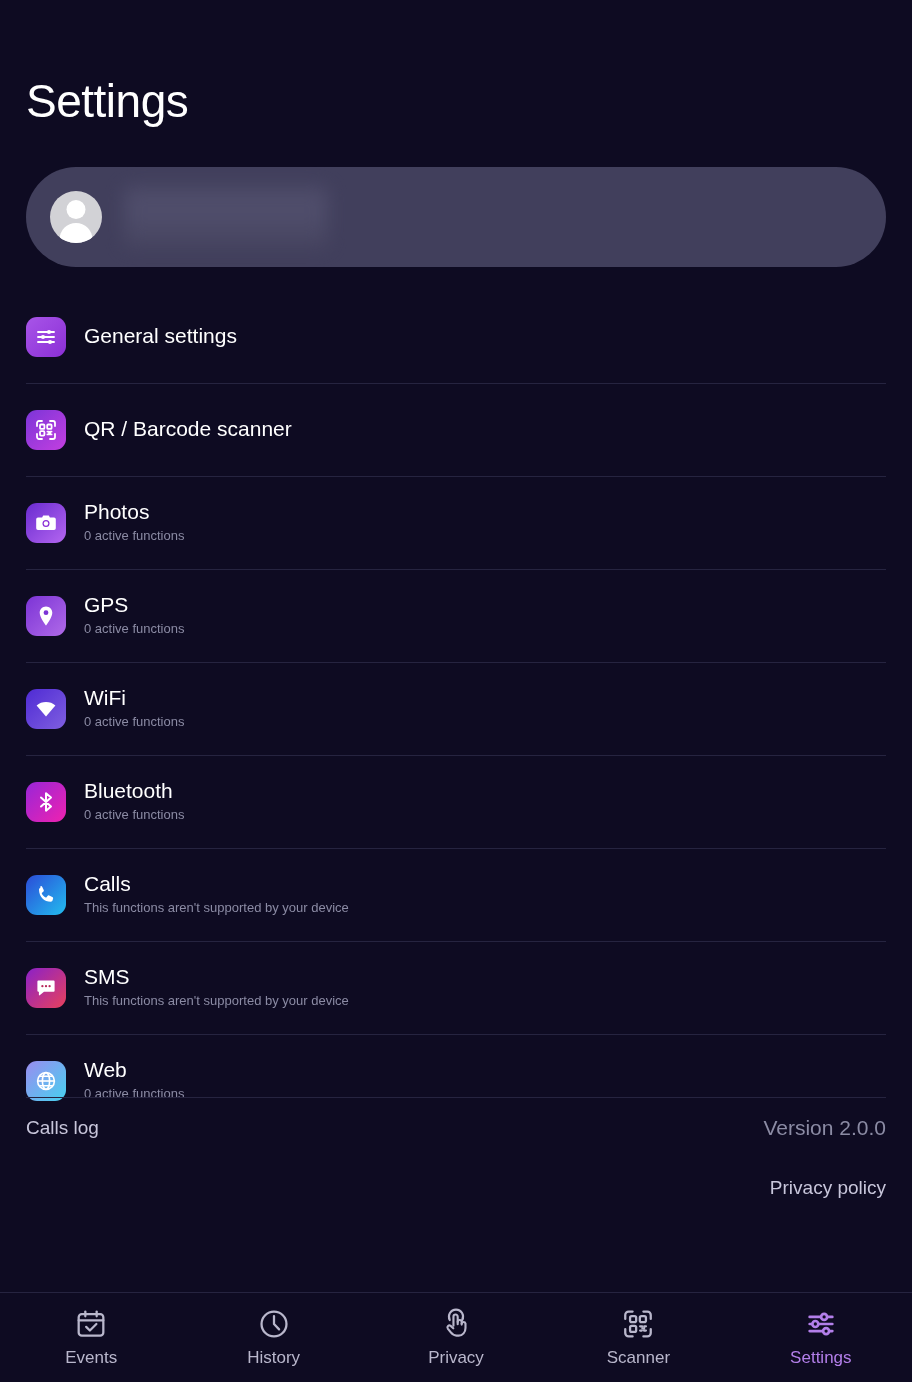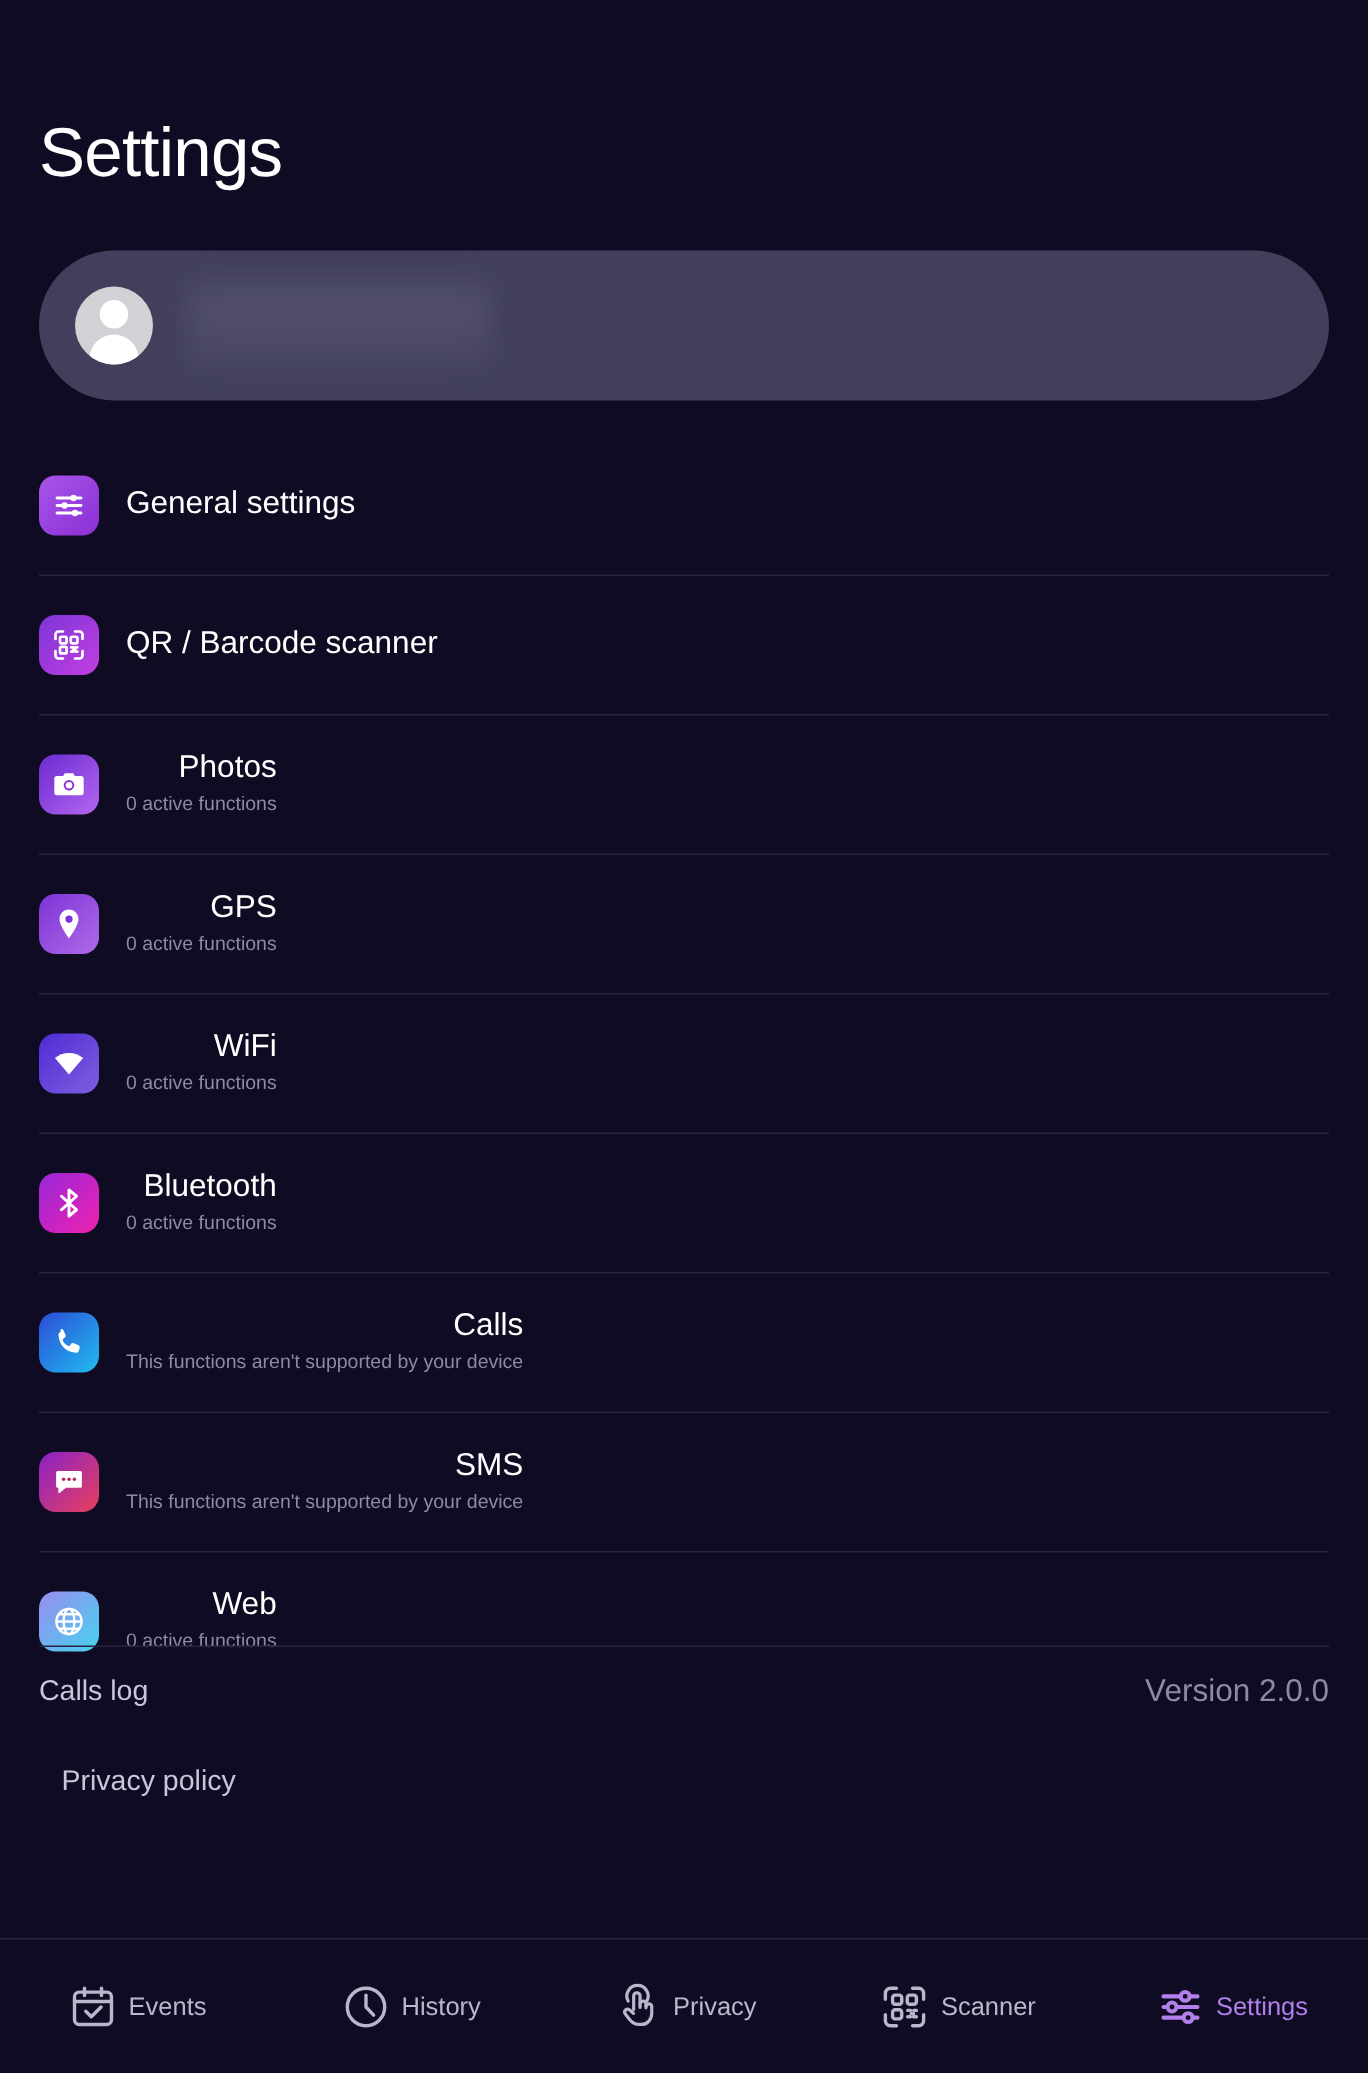--- a/index.html
+++ b/index.html
@@ -75,21 +75,20 @@
     left:0; top:290px;
     width:912px;
   }
   .list-row{
     position:relative;
     display:flex;
     align-items:center;
     padding:0 26px;
     height:93px;
     cursor:pointer;
-    text-align:right;
   }
   .list-row + .list-row::before,
   .list-row.first::after{
     content:"";
   }
   .list-row::before{
     content:"";
     position:absolute;
     left:26px; right:26px; top:0;
     height:1px;
@@ -158,38 +157,39 @@
   .footer-link{
     font-size:19px;
     color:#c8c6db;
     cursor:pointer;
   }
   .footer-version{
     font-size:21px;
     color:#8b8ba4;
   }
   .footer-row2{
-    padding:0 41px;
+    padding:0 26px;
     height:58px;
     display:flex;
     align-items:center;
+    justify-content:flex-end;
   }
 
   
   .bottom-nav{
     position:absolute;
     left:0; bottom:0;
     width:912px; height:90px;
     display:flex;
     border-top:1px solid #262440;
   }
   .nav-item{
     flex:1;
     display:flex;
-    flex-direction:row;
+    flex-direction:column;
     align-items:center;
     justify-content:center;
     gap:7px;
     cursor:pointer;
   }
   .nav-label{
     font-size:17px;
     color:#b9b7cc;
   }
   .nav-item.active .nav-label{ color:#b37fea; }

